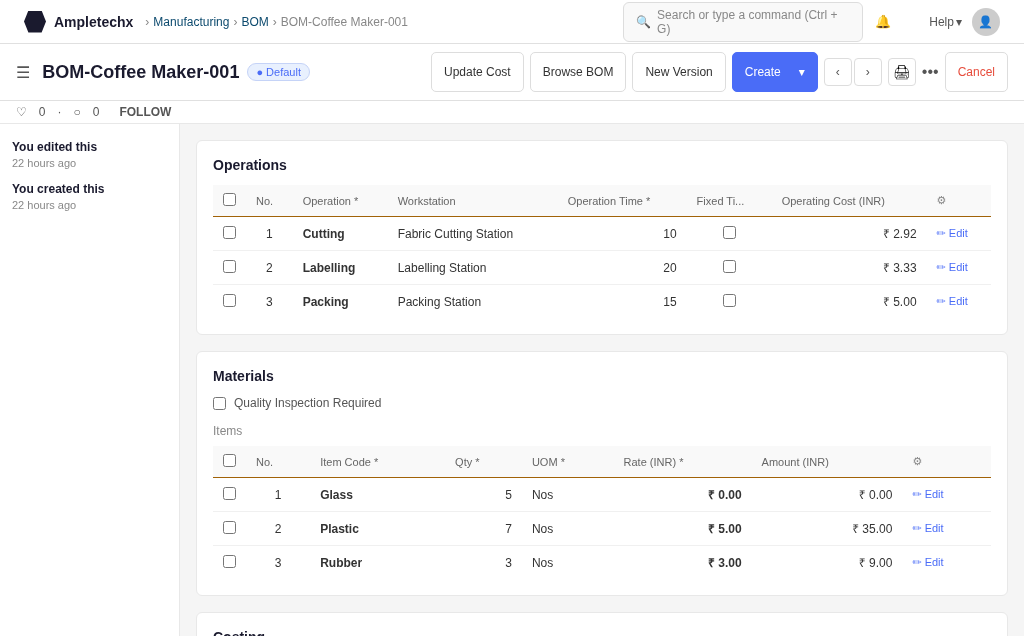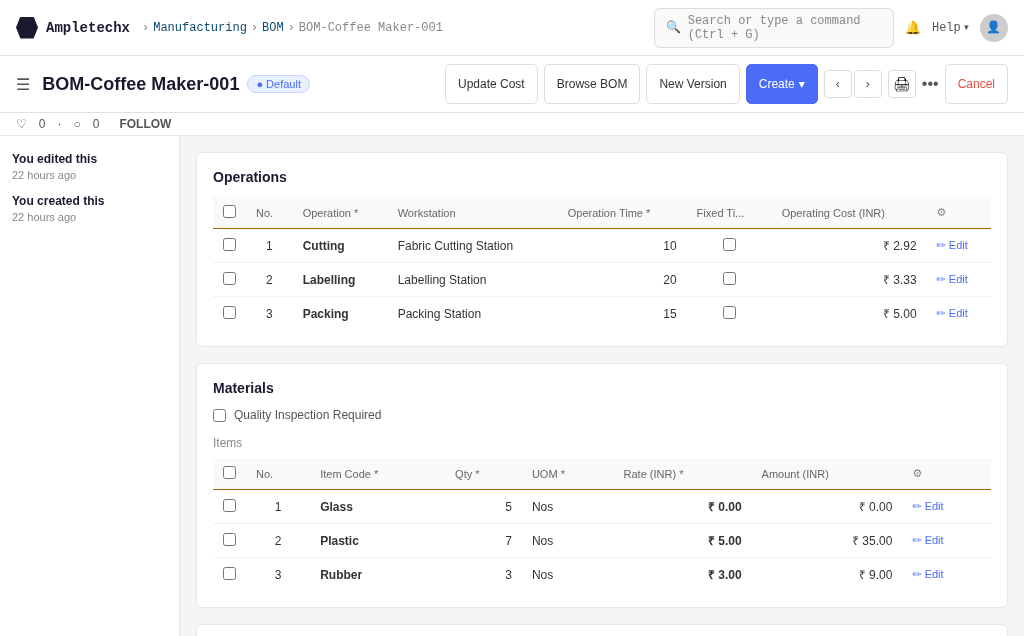--- a/index.html
+++ b/index.html
@@ -2,26 +2,25 @@
 <html><head>
   <meta charset="utf-8">
   <style>
     * { box-sizing: border-box; margin: 0; padding: 0; }
     body { font-family: -apple-system, BlinkMacSystemFont, 'Segoe UI', sans-serif; font-size: 13px; color: #333; background: #f5f5f5; }
 
     
     .navbar {
       background: #fff;
       border-bottom: 1px solid #e0e0e0;
-      padding: 0 16px;
-      height: 56px;
+      padding: 0 24px;
+      height: 44px;
       display: flex;
       align-items: center;
       gap: 12px;
-      font-family: Liberation Mono, monospace;
     }
     .navbar-brand {
       display: flex;
       align-items: center;
       gap: 8px;
       font-weight: 600;
       font-size: 14px;
       color: #1a1a2e;
     }
     .navbar-brand .logo {
@@ -62,20 +61,21 @@
       align-items: center;
       gap: 10px;
     }
     .help-btn {
       font-size: 12px;
       color: #555;
       cursor: pointer;
       display: flex;
       align-items: flex-end;
       gap: 2px;
+      margin-left: 28px;
     }
     .avatar {
       width: 28px; height: 28px;
       border-radius: 50%;
       background: #ccc;
       display: flex; align-items: center; justify-content: center;
       font-size: 12px; color: #555;
       overflow: hidden;
     }
 
@@ -121,21 +121,21 @@
       border: 1px solid #ddd;
       background: #fff;
       color: #333;
     }
     .btn-primary {
       background: #4a6cf7;
       color: #fff;
       border-color: #4a6cf7;
       display: flex;
       align-items: center;
-      gap: 4px;
+      gap: 18px;
     }
     .btn-cancel { color: #e74c3c; border-color: #ddd; text-align: right; }
     .nav-arrows {
       display: flex;
       gap: 2px;
     }
     .nav-arrow {
       width: 28px; height: 28px;
       border: 1px solid #ddd;
       border-radius: 4px;

